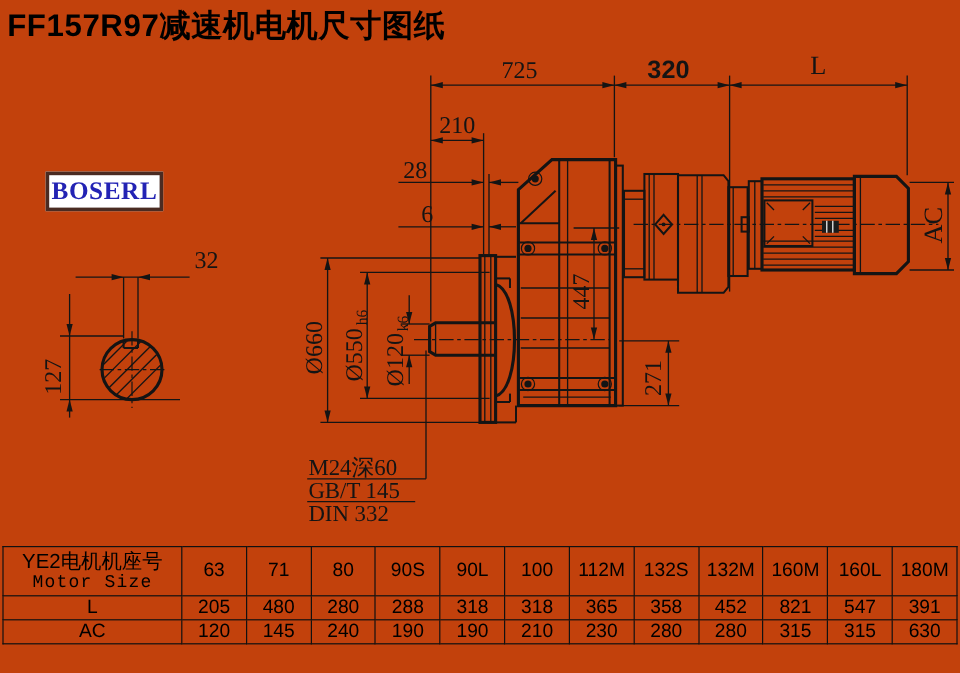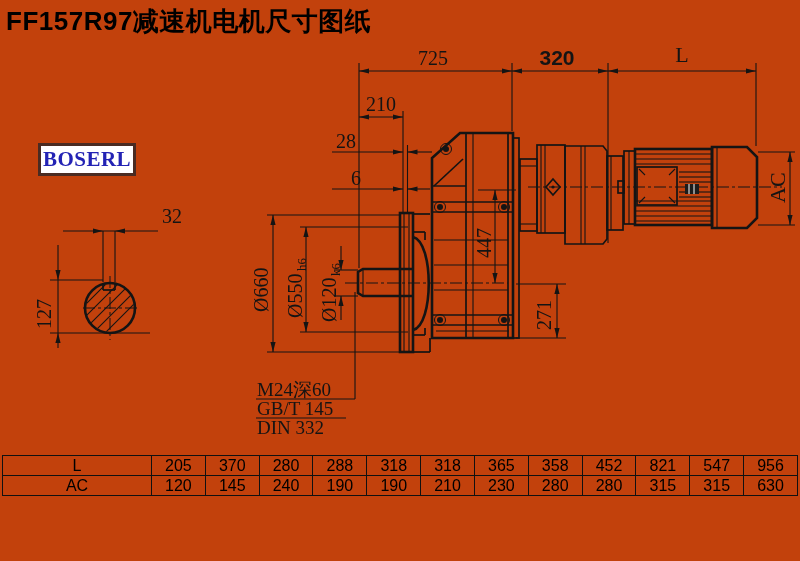--- a/index.html
+++ b/index.html
@@ -257,34 +257,52 @@
       <text class="ts" transform="rotate(-90 336 322)" x="336" y="322">Ø120</text>
       <text class="sub" transform="rotate(-90 340 276)" x="340" y="276">k6</text>
       <text class="tn" x="257" y="396">M24深60</text>
       <text class="tn" x="257" y="415">GB/T 145</text>
       <text class="tn" x="257" y="434">DIN 332</text>
     </g>
   </svg>
 
   <table id="spec-table">
     <tbody>
+        <tr class="hdr">
+      <th class="first">
+        <span class="hl1">YE2电机机座号</span>
+        <span class="hl2">Motor Size</span>
+      </th>
+      <th>63</th>
+      <th>71</th>
+      <th>80</th>
+      <th>90S</th>
+      <th>90L</th>
+      <th>100</th>
+      <th>112M</th>
+      <th>132S</th>
+      <th>132M</th>
+      <th>160M</th>
+      <th>160L</th>
+      <th>180M</th>
+    </tr>
     <tr>
       <td class="first">L</td>
       <td>205</td>
-      <td>370</td>
+      <td>480</td>
       <td>280</td>
       <td>288</td>
       <td>318</td>
       <td>318</td>
       <td>365</td>
       <td>358</td>
       <td>452</td>
       <td>821</td>
       <td>547</td>
-      <td>956</td>
+      <td>391</td>
     </tr>
     <tr>
       <td class="first">AC</td>
       <td>120</td>
       <td>145</td>
       <td>240</td>
       <td>190</td>
       <td>190</td>
       <td>210</td>
       <td>230</td>

